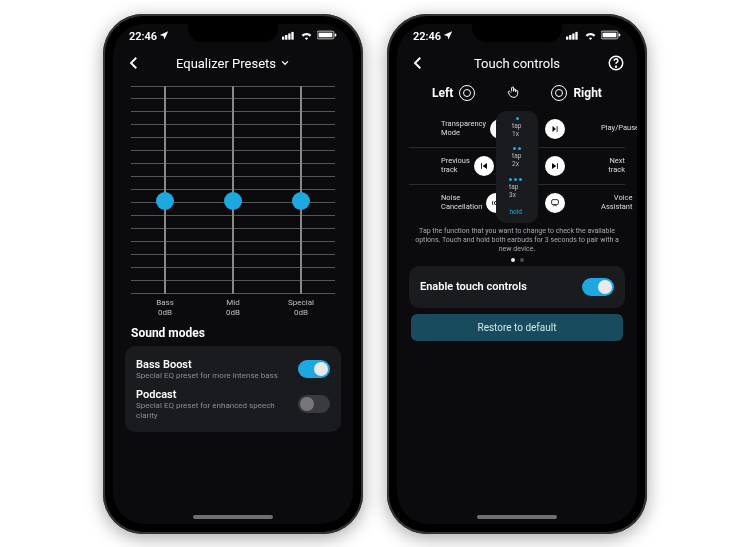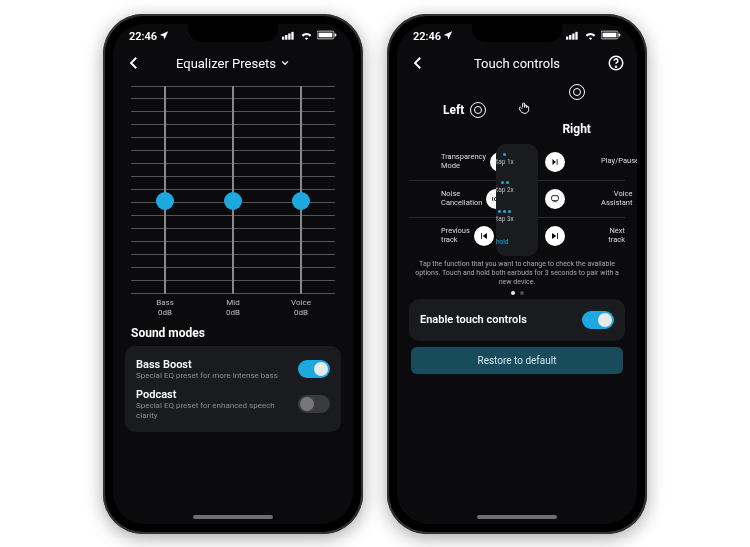--- a/index.html
+++ b/index.html
@@ -226,22 +226,22 @@
     left: 50%;
     top: 0;
     bottom: -2px;
     transform: translateX(-50%);
     width: 42px;
     background: #1a1b1e;
     border-radius: 10px;
     display: flex;
     flex-direction: column;
     justify-content: space-around;
-    align-items: flex-start;
-    padding: 2px 0;
+    align-items: flex-end;
+    padding: 2px 16px;
   }
   .center-slot {
     display: flex;
     flex-direction: column;
     align-items: center;
     gap: 2px;
   }
   .dots { display: flex; gap: 2px; }
   .dots span { width: 3px; height: 3px; border-radius: 50%; background: #1ea8e0; }
   .center-lbl { font-size: 6.5px; color: #bcbcbe; }
@@ -397,21 +397,21 @@
             <span></span>
             <span></span>
             <span></span>
             <span></span>
             <span></span>
             <span></span>
             <span></span>
           </div>
         <div class="eq-rail"></div>
         <div class="eq-knob" style="top:50%"></div>
-        <div class="eq-label"><span>Voice</span><br><span>0dB</span></div>
+        <div class="eq-label"><span>Special</span><br><span>0dB</span></div>
       </div>
     </div>
 
     <div class="section-title">Sound modes</div>
     <div class="card">
       <div class="row">
         <div class="txt">
           <div class="ttl">Bass Boost</div>
           <div class="sub">Special EQ preset for more intense bass</div>
         </div>
@@ -483,21 +483,21 @@
           <span>Left</span>
           <span class="ring"></span>
         </span>
       <span>
         <svg width="16" height="16" viewBox="0 0 24 24" fill="none" stroke="#fff" stroke-width="1.5">
             <path d="M10 11V6a1.5 1.5 0 1 1 3 0v5"></path>
             <path d="M13 11V9a1.5 1.5 0 1 1 3 0v3"></path>
             <path d="M16 12v-1a1.5 1.5 0 1 1 3 0v3c0 3-2 6-5.5 6S7 18 6 15l-1-2a1.5 1.5 0 0 1 2.6-1.5L9 13"></path>
           </svg>
       </span>
-      <span style="display:flex;align-items:center;gap:22px;flex-direction:column;">
+      <span style="display:flex;align-items:center;gap:6px;">
           <span class="ring"></span>
           <span>Right</span>
         </span>
     </div>
 
     <div class="touch-list touch-list-wrapper">
       <div class="center-column-full">
         <div class="center-slot">
             <div class="dots">
               <span></span>
@@ -541,62 +541,62 @@
               <svg viewBox="0 0 24 24" fill="#000">
                 <path d="M6 5l8 7-8 7z"></path>
                 <rect x="16" y="5" width="2" height="14"></rect>
               </svg>
             </span>
         </div>
       </div>
 
       <div class="touch-row">
         <div class="side">
+          <span class="lbl">Previous track</span>
+          <span class="circ">
+              <svg viewBox="0 0 24 24" fill="#000">
+                <rect x="5" y="5" width="2" height="14"></rect>
+                <path d="M19 5l-10 7 10 7z"></path>
+              </svg>
+            </span>
+        </div>
+        <div style="width:42px"></div>
+        <div class="side right">
+          <span class="lbl">Next track</span>
+          <span class="circ">
+              <svg viewBox="0 0 24 24" fill="#000">
+                <path d="M5 5l10 7-10 7z"></path>
+                <rect x="17" y="5" width="2" height="14"></rect>
+              </svg>
+            </span>
+        </div>
+      </div>
+
+      <div class="touch-row">
+        <div class="side">
           <span class="lbl">Noise Cancellation</span>
           <span class="circ">
               <svg viewBox="0 0 24 24" fill="none" stroke="#000" stroke-width="2">
                 <circle cx="12" cy="12" r="4"></circle>
                 <path d="M19 7c2 3 2 7 0 10M5 7c-2 3-2 7 0 10"></path>
               </svg>
             </span>
         </div>
         <div style="width:42px"></div>
         <div class="side right">
           <span class="lbl">Voice Assistant</span>
           <span class="circ">
               <svg viewBox="0 0 24 24" fill="none" stroke="#000" stroke-width="2">
                 <rect x="4" y="4" width="16" height="12" rx="3"></rect>
                 <path d="M8 20l4-4 4 4"></path>
               </svg>
             </span>
         </div>
       </div>
 
-      <div class="touch-row">
-        <div class="side">
-          <span class="lbl">Previous track</span>
-          <span class="circ">
-              <svg viewBox="0 0 24 24" fill="#000">
-                <rect x="5" y="5" width="2" height="14"></rect>
-                <path d="M19 5l-10 7 10 7z"></path>
-              </svg>
-            </span>
-        </div>
-        <div style="width:42px"></div>
-        <div class="side right">
-          <span class="lbl">Next track</span>
-          <span class="circ">
-              <svg viewBox="0 0 24 24" fill="#000">
-                <path d="M5 5l10 7-10 7z"></path>
-                <rect x="17" y="5" width="2" height="14"></rect>
-              </svg>
-            </span>
-        </div>
-      </div>
-
     </div>
 
     <div class="hint">Tap the function that you want to change to check the available options. Touch and hold both earbuds for 3 seconds to pair with a new device.</div>
     <div class="pager">
         <span class="active"></span>
         <span></span>
       </div>
 
     <div class="card" style="margin-top:2px;">
       <div class="row">

